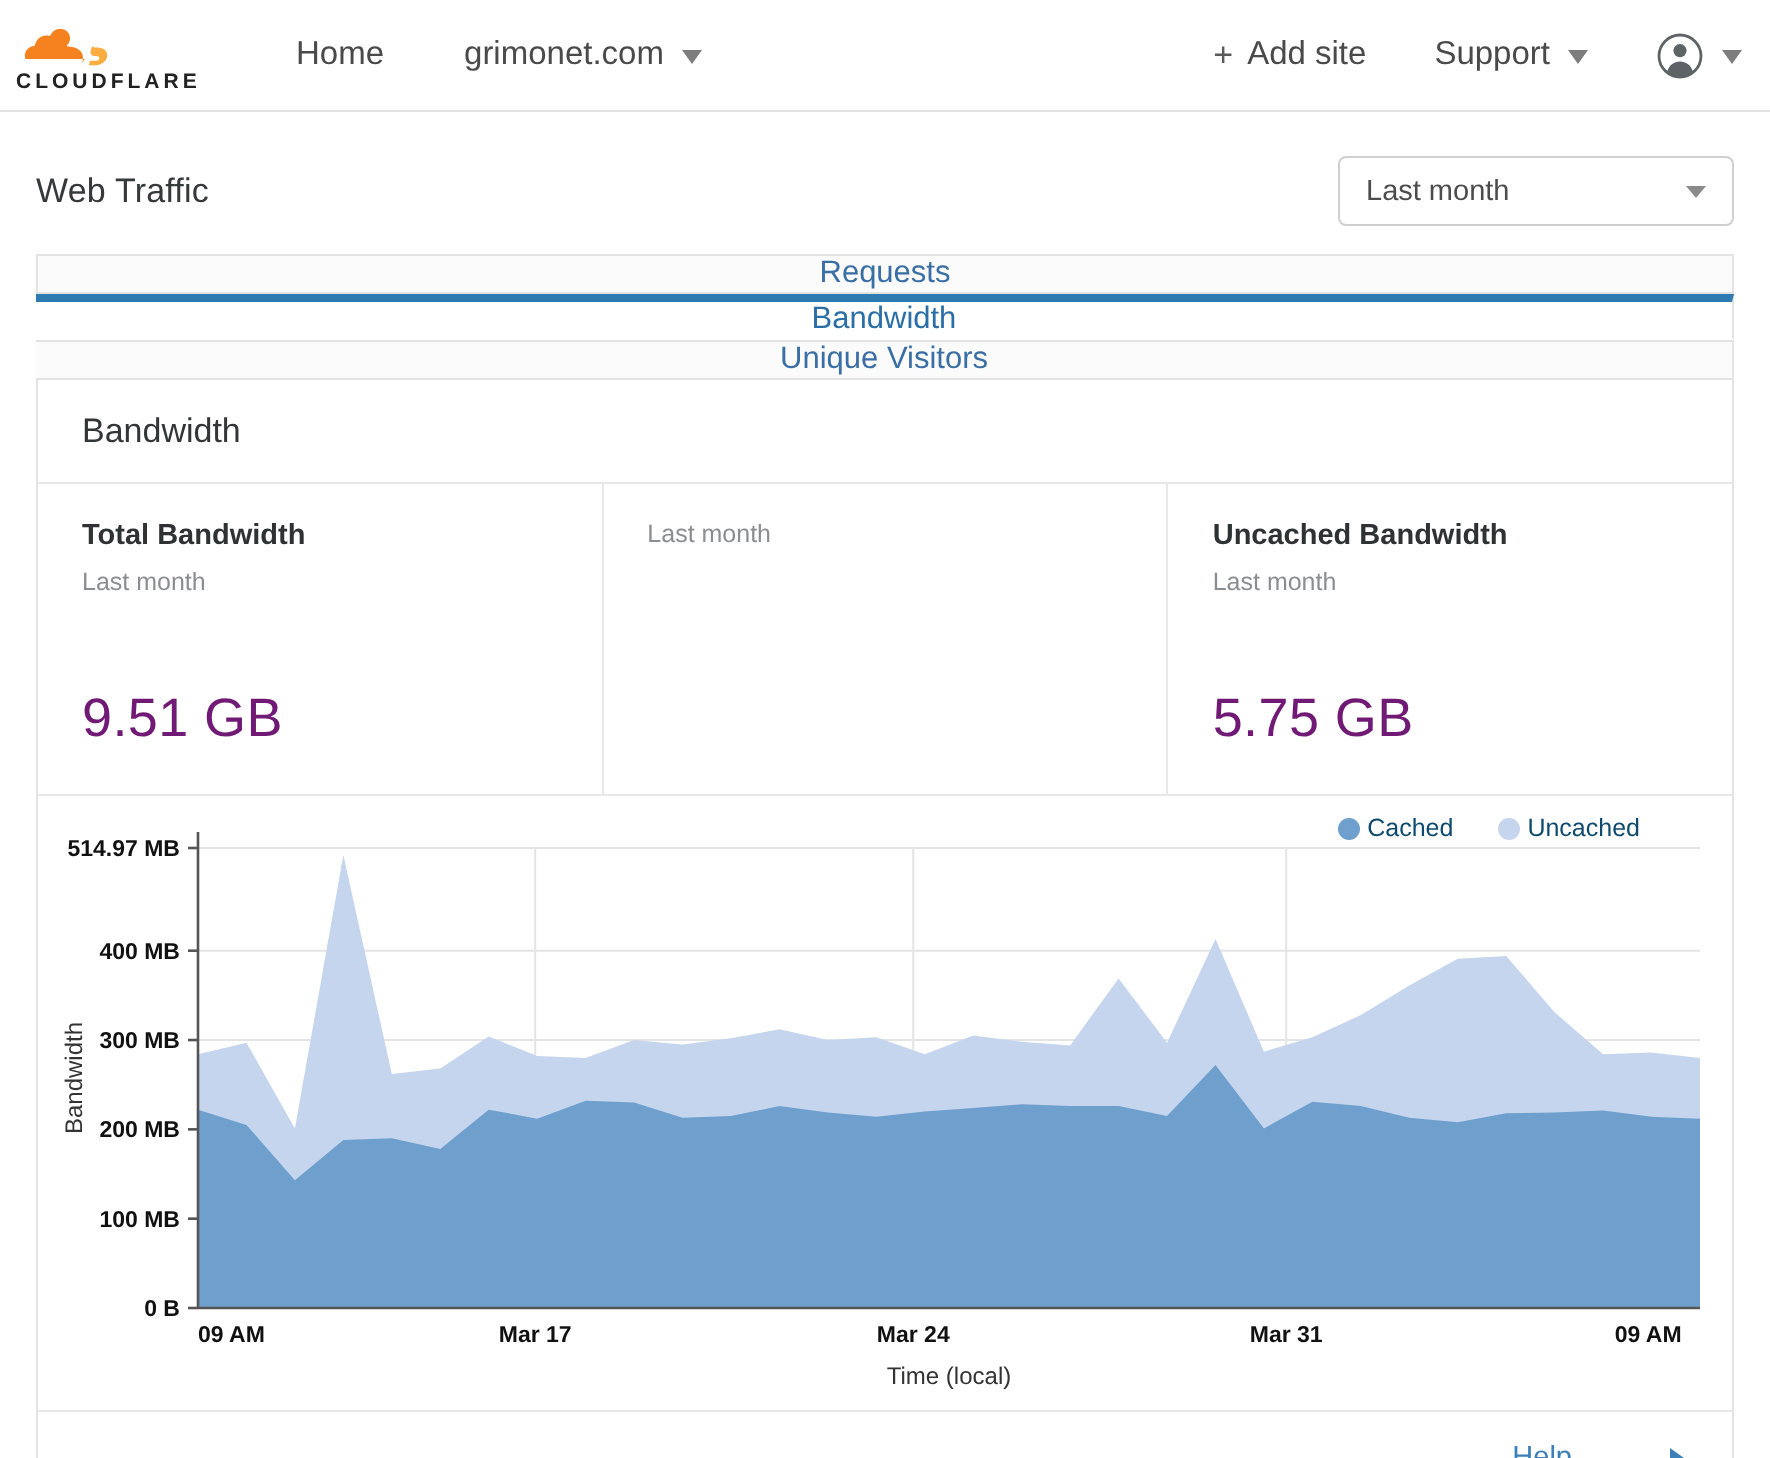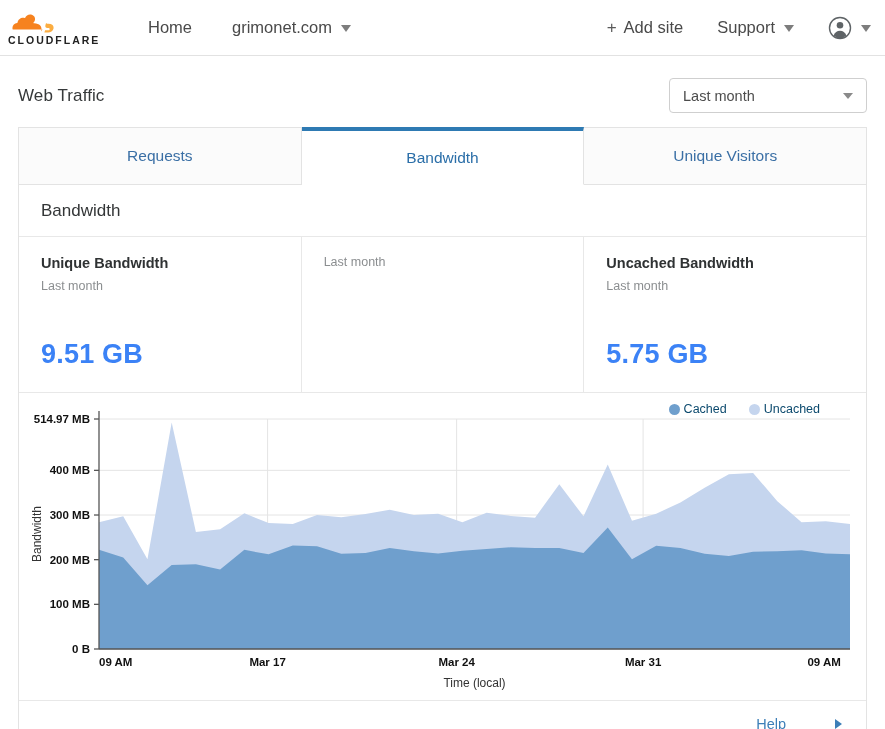--- a/index.html
+++ b/index.html
@@ -88,20 +88,21 @@
     width: 0; height: 0;
     border-left: 5px solid transparent;
     border-right: 5px solid transparent;
     border-top: 6px solid #8a8a8a;
   }
 
   
   .tabs {
     display: flex;
     margin: 0 18px;
+    flex-direction: column;
   }
   .tab {
     flex: 1;
     height: 58px;
     background: #fbfbfb;
     border: 1px solid #e3e3e3;
     border-bottom: 1px solid #e3e3e3;
     display: flex; align-items: center; justify-content: center;
     font-size: 15.5px;
     color: #3a6fa5;
@@ -143,22 +144,22 @@
   .stat-title {
     font-size: 14.5px; color: #2f3233;
     font-weight: bold;
     margin-bottom: 8px;
   }
   .stat-sub {
     font-size: 12.5px; color: #8b8e90;
     margin-bottom: 6px;
   }
   .stat-value {
-    font-size: 27px; color: #3b82f6;
-    font-weight: 700;
+    font-size: 27px; color: #701a75;
+    font-weight: 400;
     letter-spacing: .2px;
     margin-top: 46px;
   }
 
   
   .chart-box {
     position: relative;
     height: 308px;
     border-bottom: 1px solid #e8e8e8;
     padding: 0;
@@ -258,21 +259,21 @@
     <span>Unique Visitors</span>
   </div>
 </div>
 
 <div class="panel">
 
   <div class="panel-head">Bandwidth</div>
 
   <div class="stats">
     <div class="stat">
-      <div class="stat-title">Unique Bandwidth</div>
+      <div class="stat-title">Total Bandwidth</div>
       <div class="stat-sub">Last month</div>
       <div class="stat-value">9.51 GB</div>
     </div>
     <div class="stat">
       <div class="stat-sub">Last month</div>
     </div>
     <div class="stat">
       <div class="stat-title">Uncached Bandwidth</div>
       <div class="stat-sub">Last month</div>
       <div class="stat-value">5.75 GB</div>

